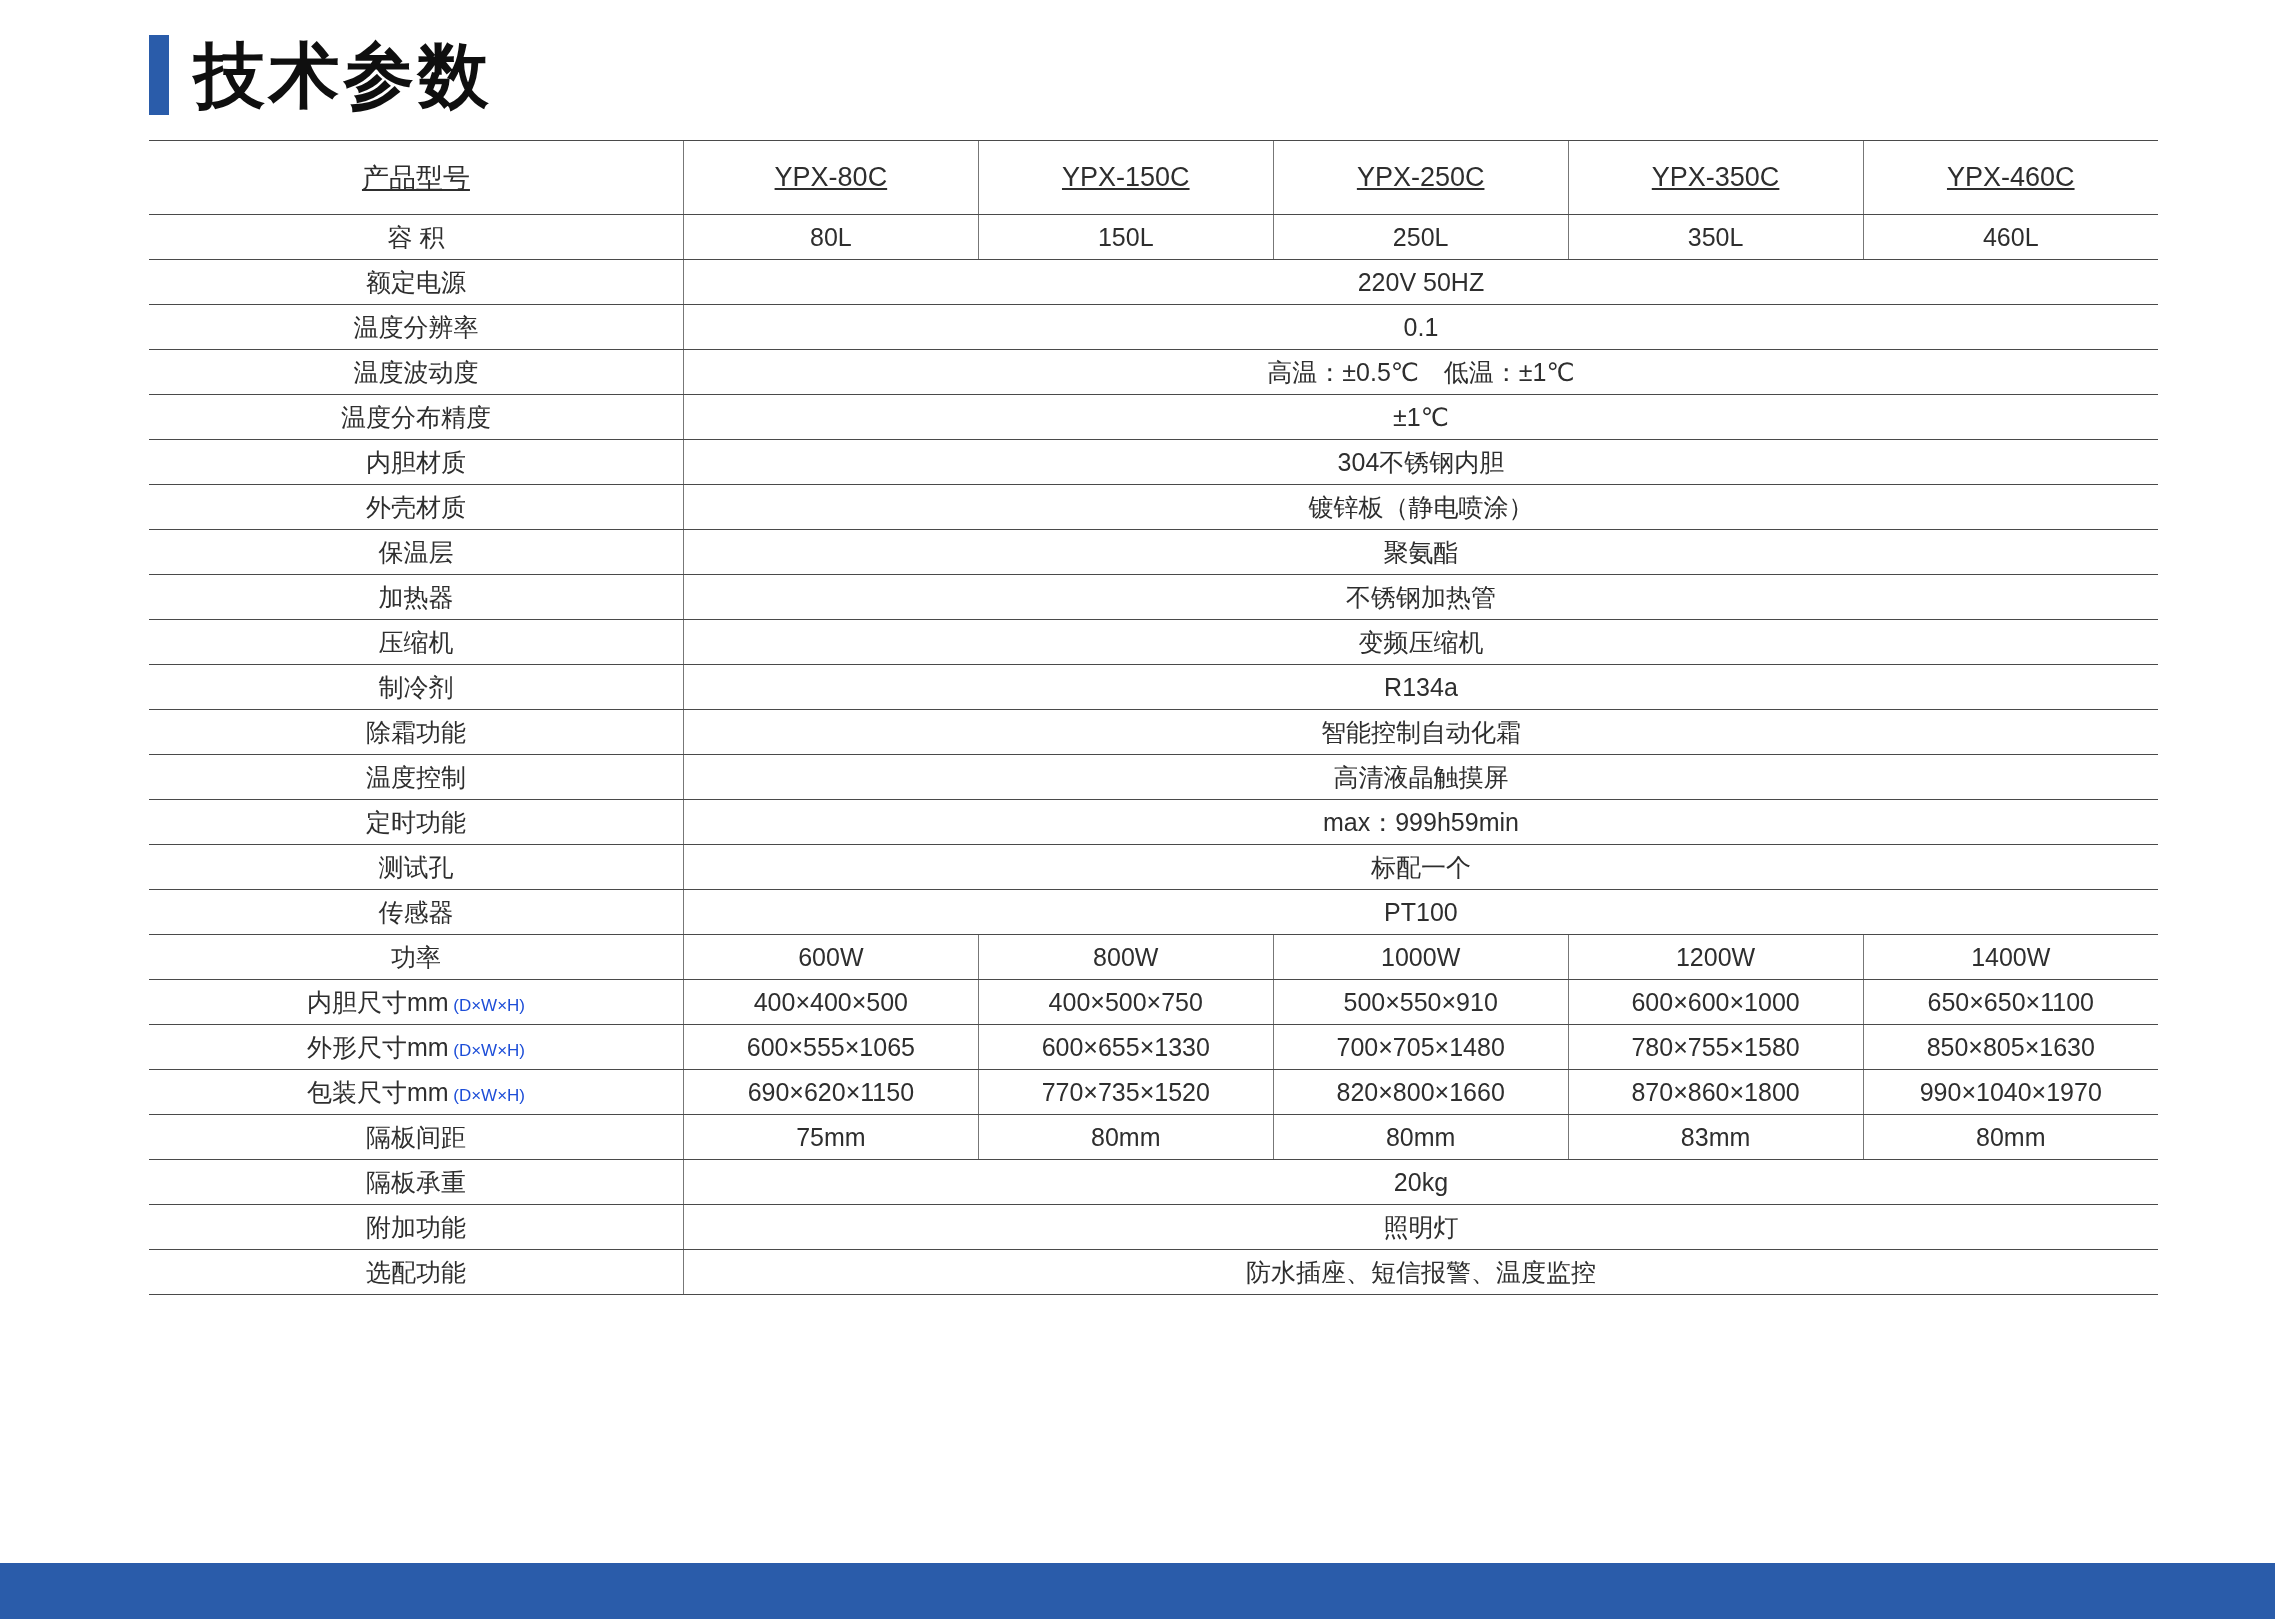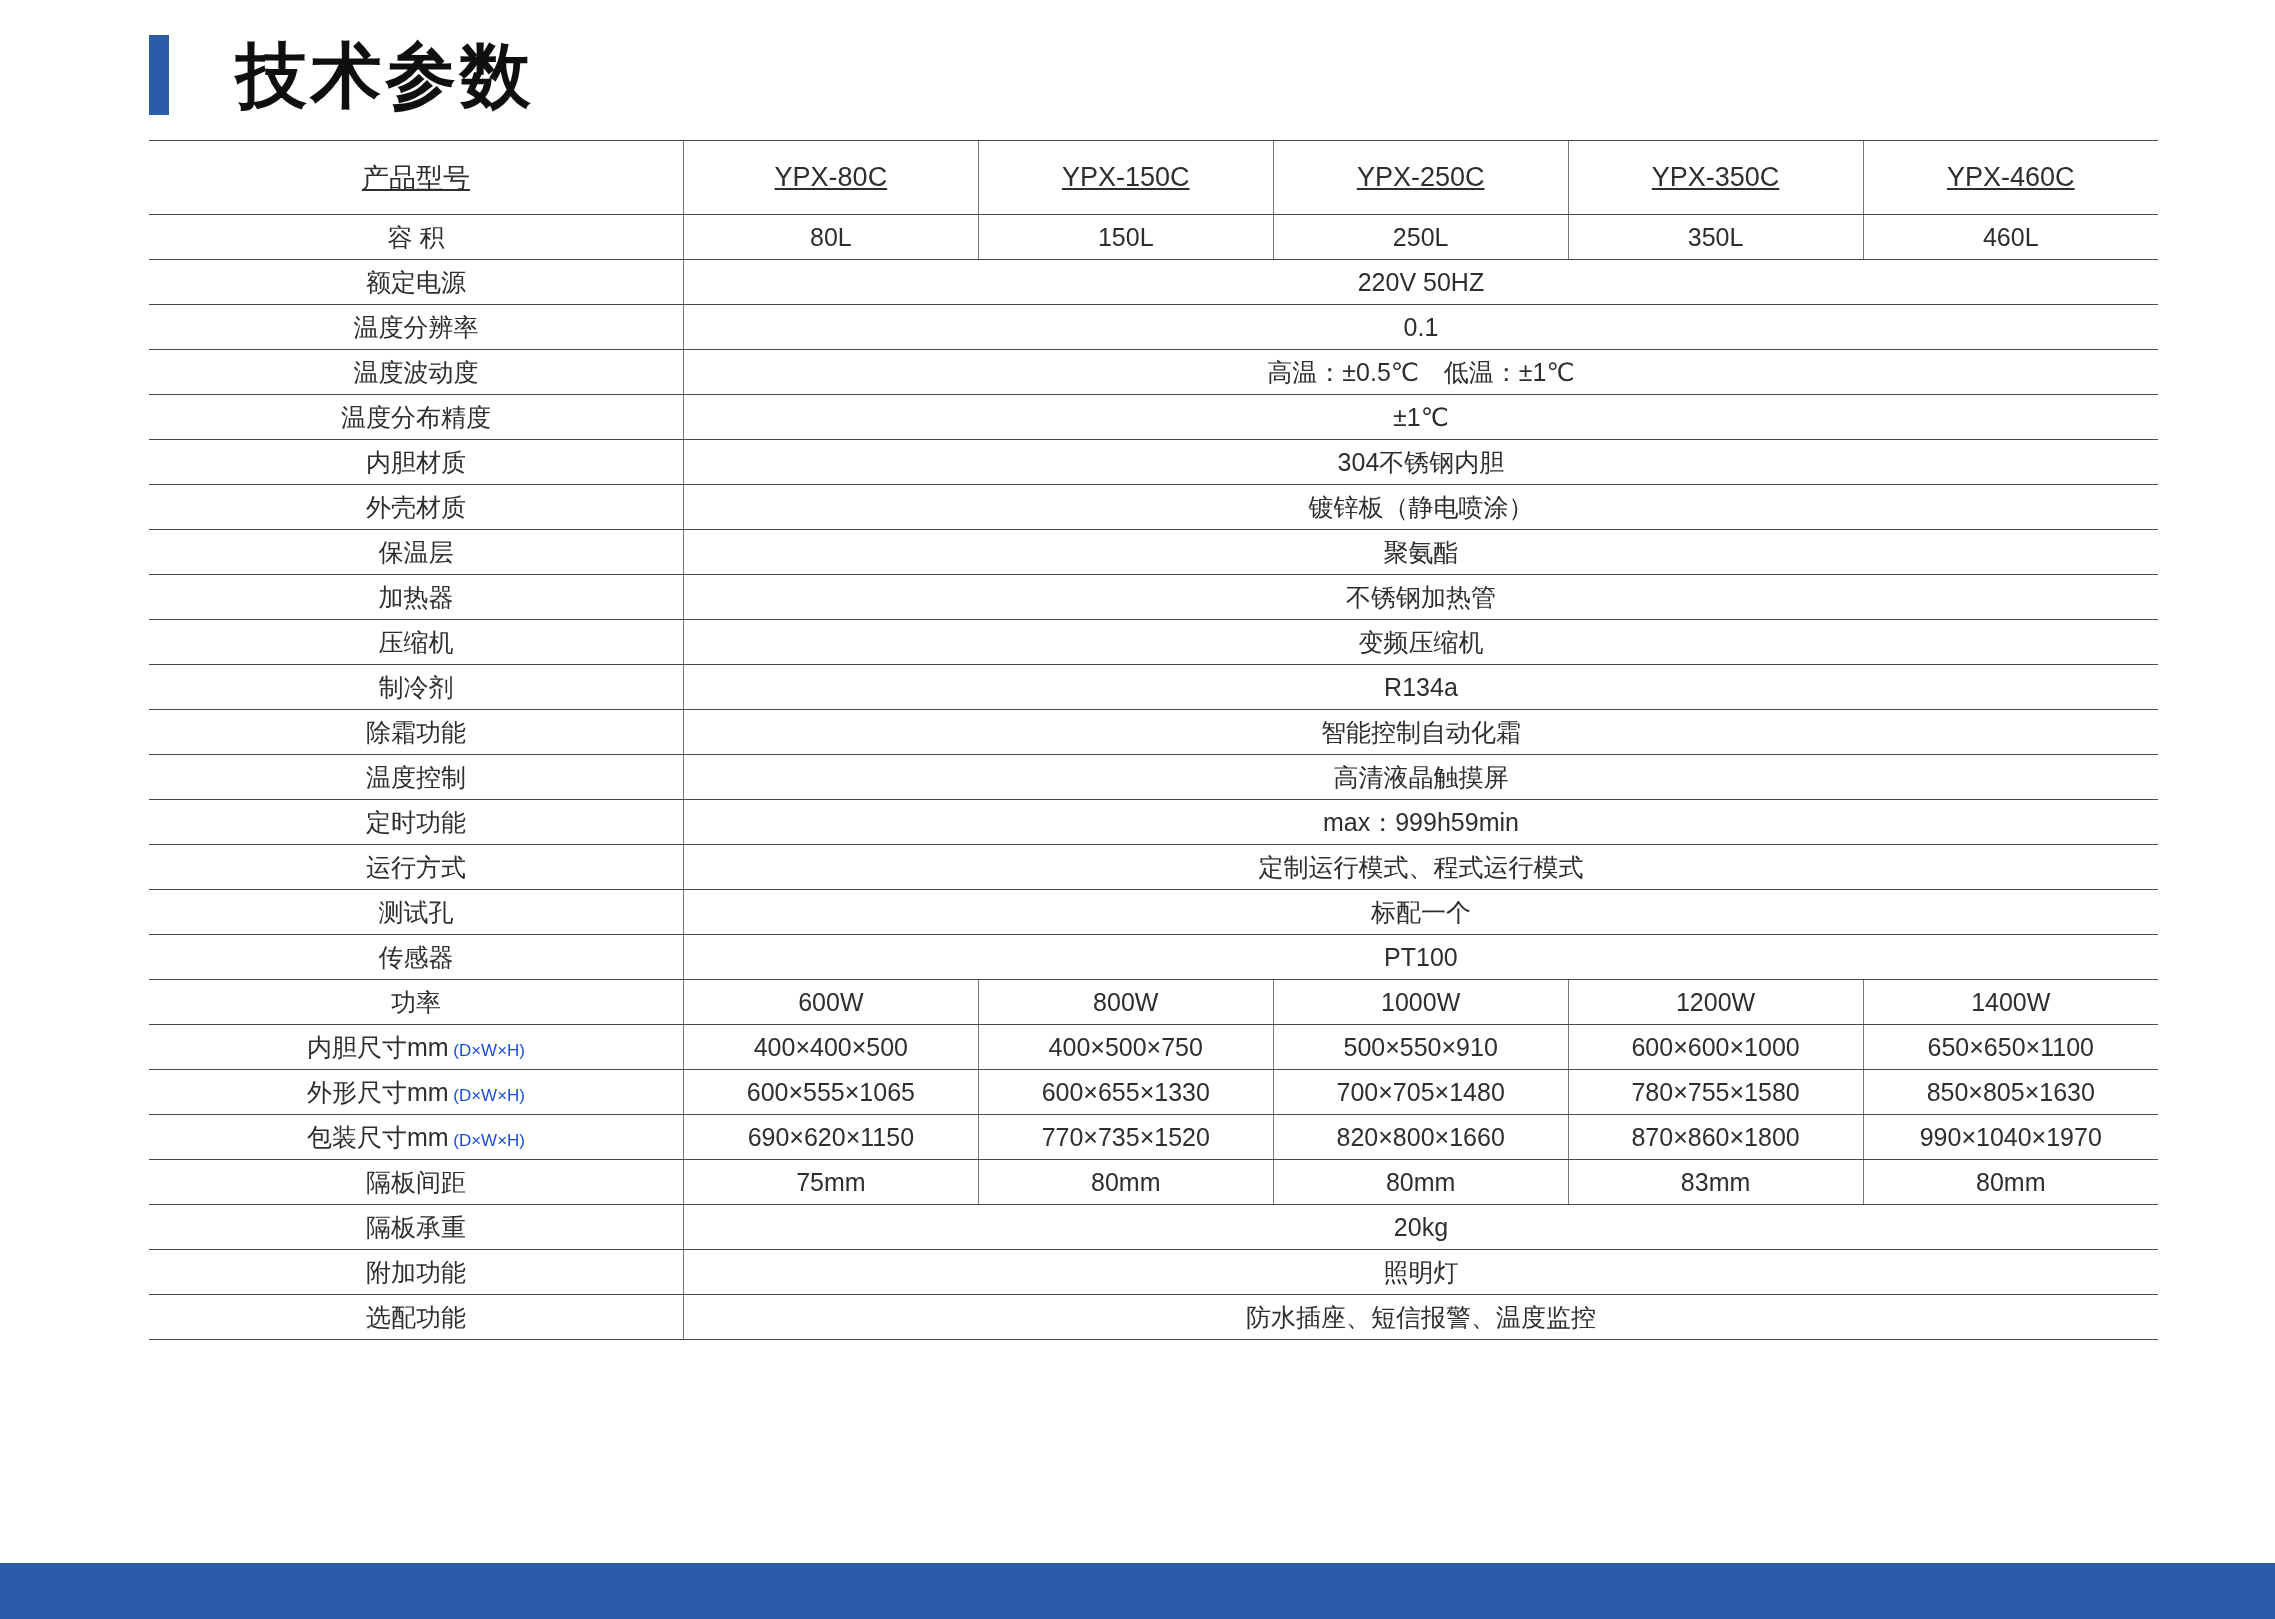--- a/index.html
+++ b/index.html
@@ -16,21 +16,20 @@
     overflow: hidden;
   }
   
   .title-wrap {
     position: absolute;
     left: 149px;
     top: 25px;
     height: 100px;
     display: flex;
     align-items: center;
-    gap: 42px;
   }
   .title-marker {
     display: inline-block;
     width: 20px;
     height: 80px;
     background: #2a5caa;
     margin-right: 25px;
   }
   h1.page-title {
     margin: 0;
@@ -175,24 +174,20 @@
         </tr>
         <tr>
           <td class="label-cell">温度控制</td>
           <td colspan="5">高清液晶触摸屏</td>
         </tr>
         <tr>
           <td class="label-cell">定时功能</td>
           <td colspan="5">max：999h59min</td>
         </tr>
         <tr>
-          <td class="label-cell">运行方式</td>
-          <td colspan="5">定制运行模式、程式运行模式</td>
-        </tr>
-        <tr>
           <td class="label-cell">测试孔</td>
           <td colspan="5">标配一个</td>
         </tr>
         <tr>
           <td class="label-cell">传感器</td>
           <td colspan="5">PT100</td>
         </tr>
         <tr>
           <td class="label-cell">功率</td>
           <td>600W</td>

